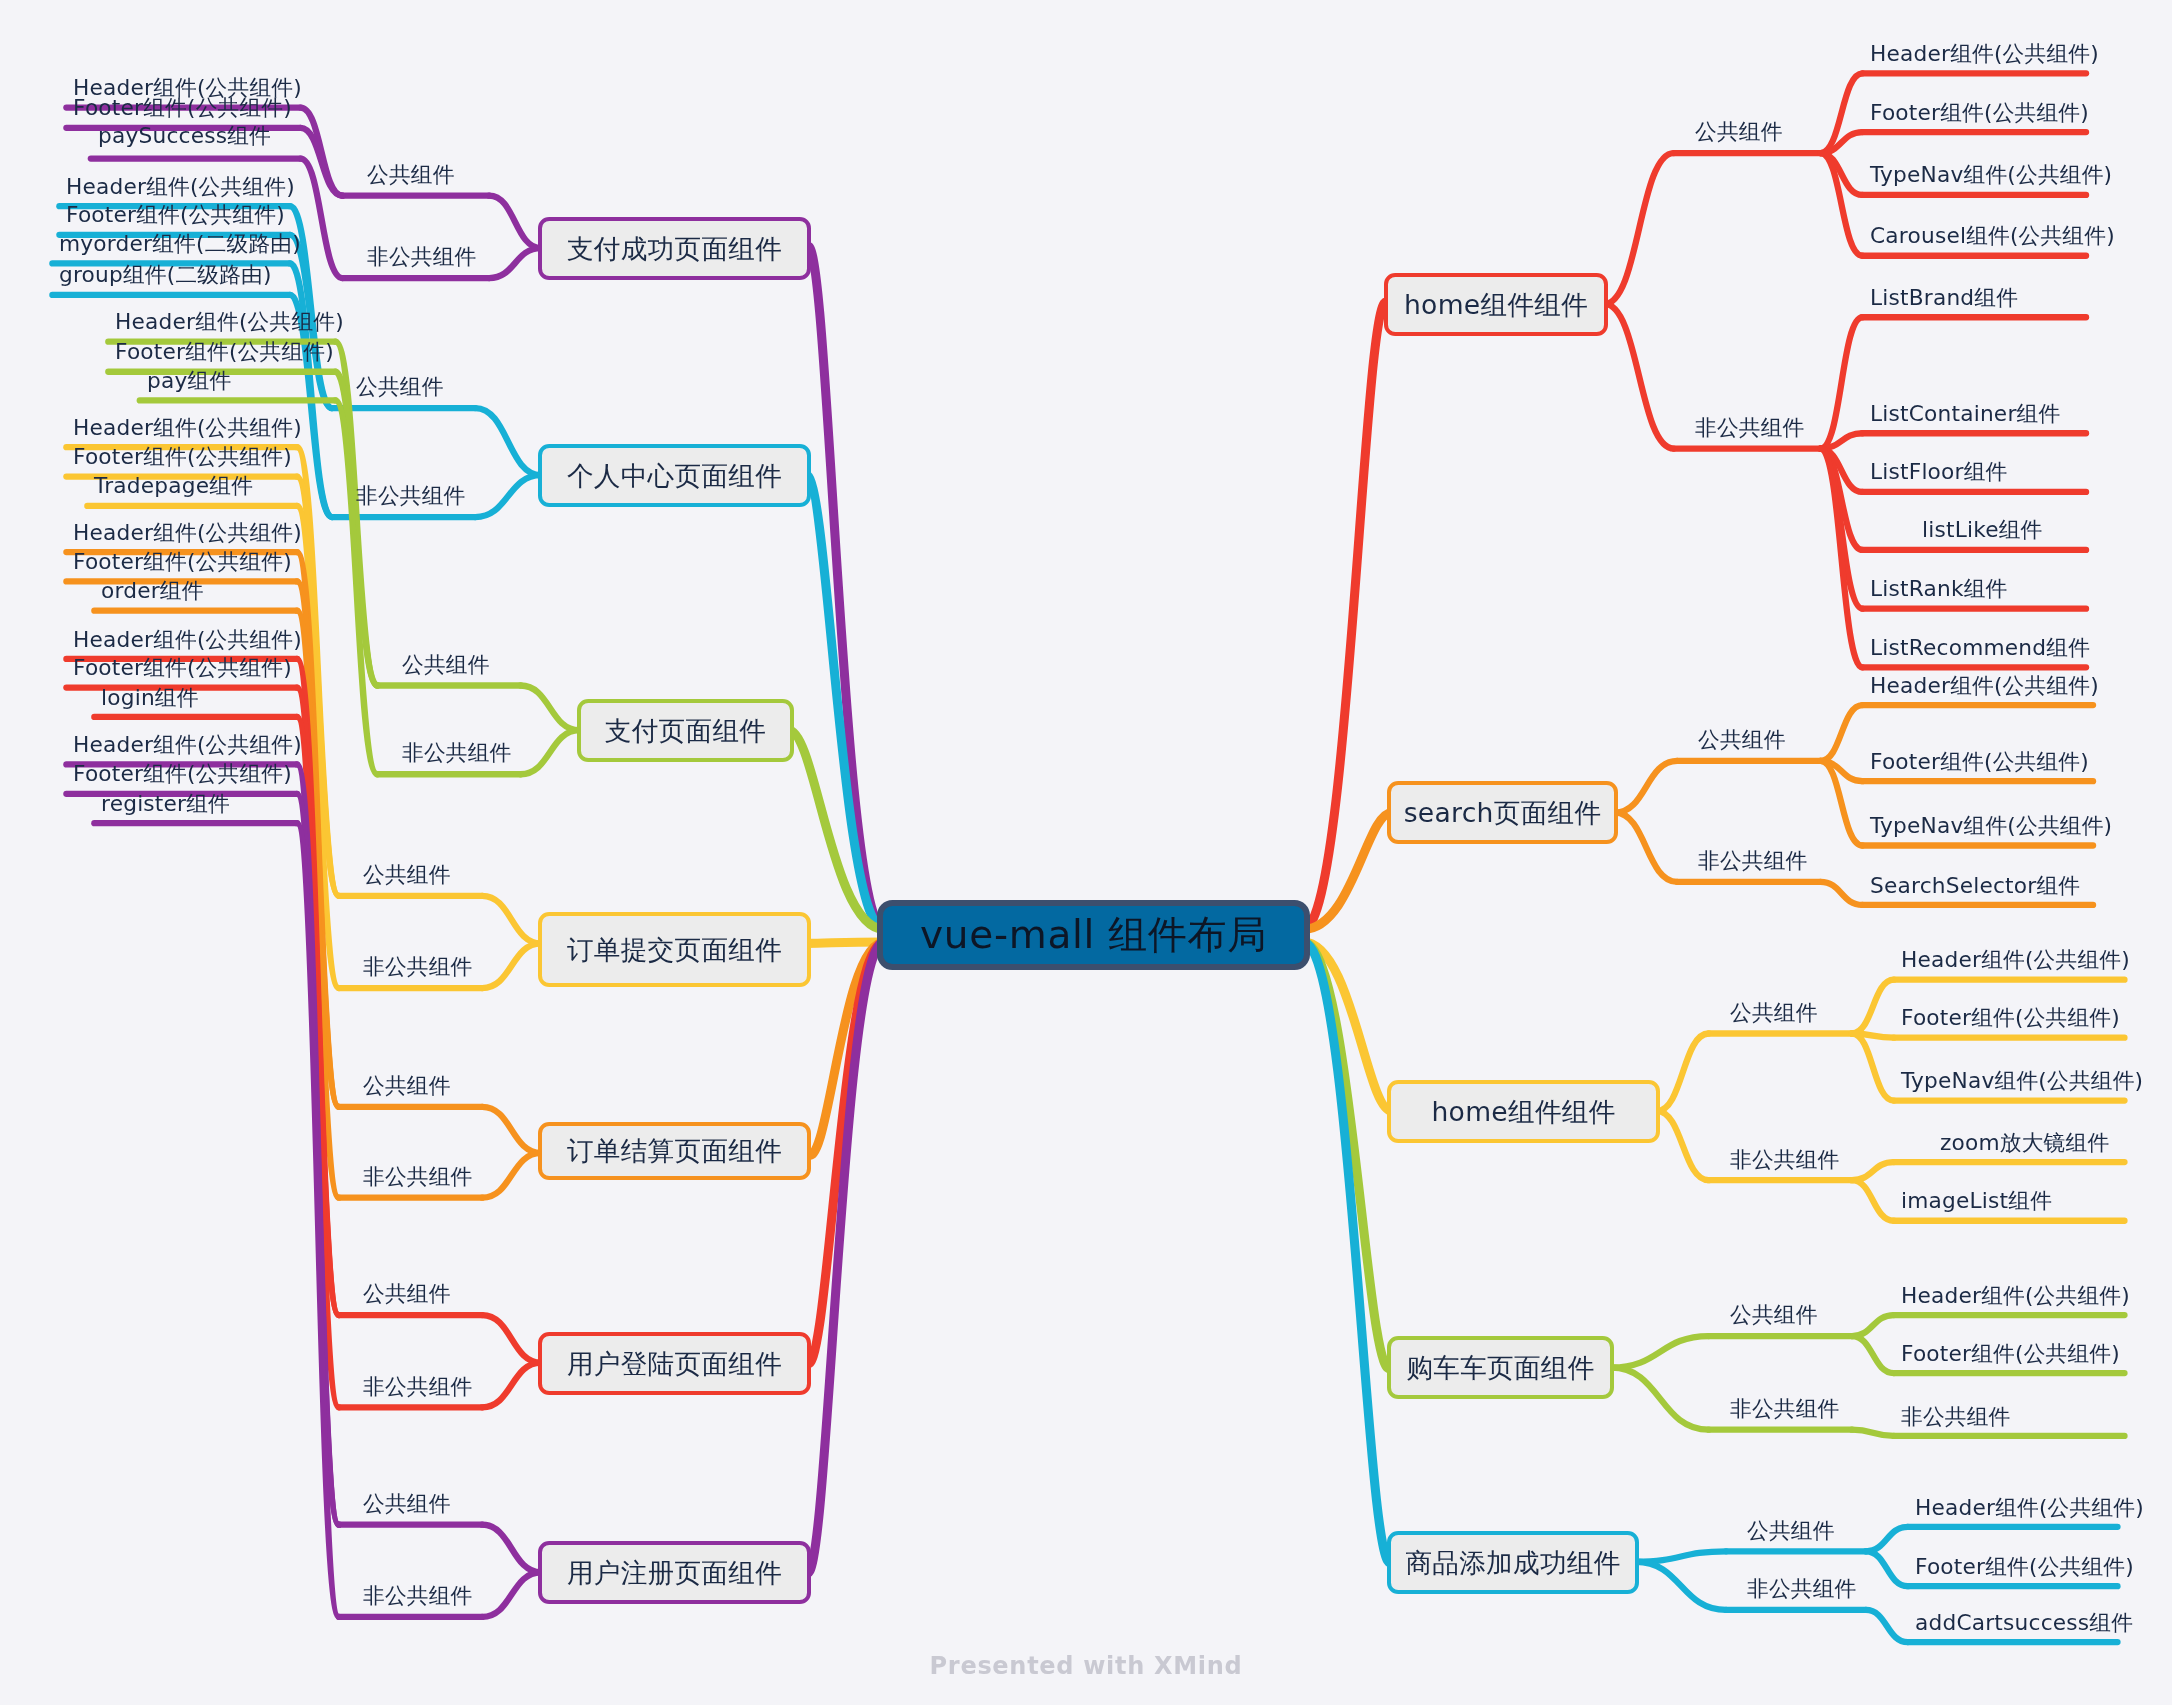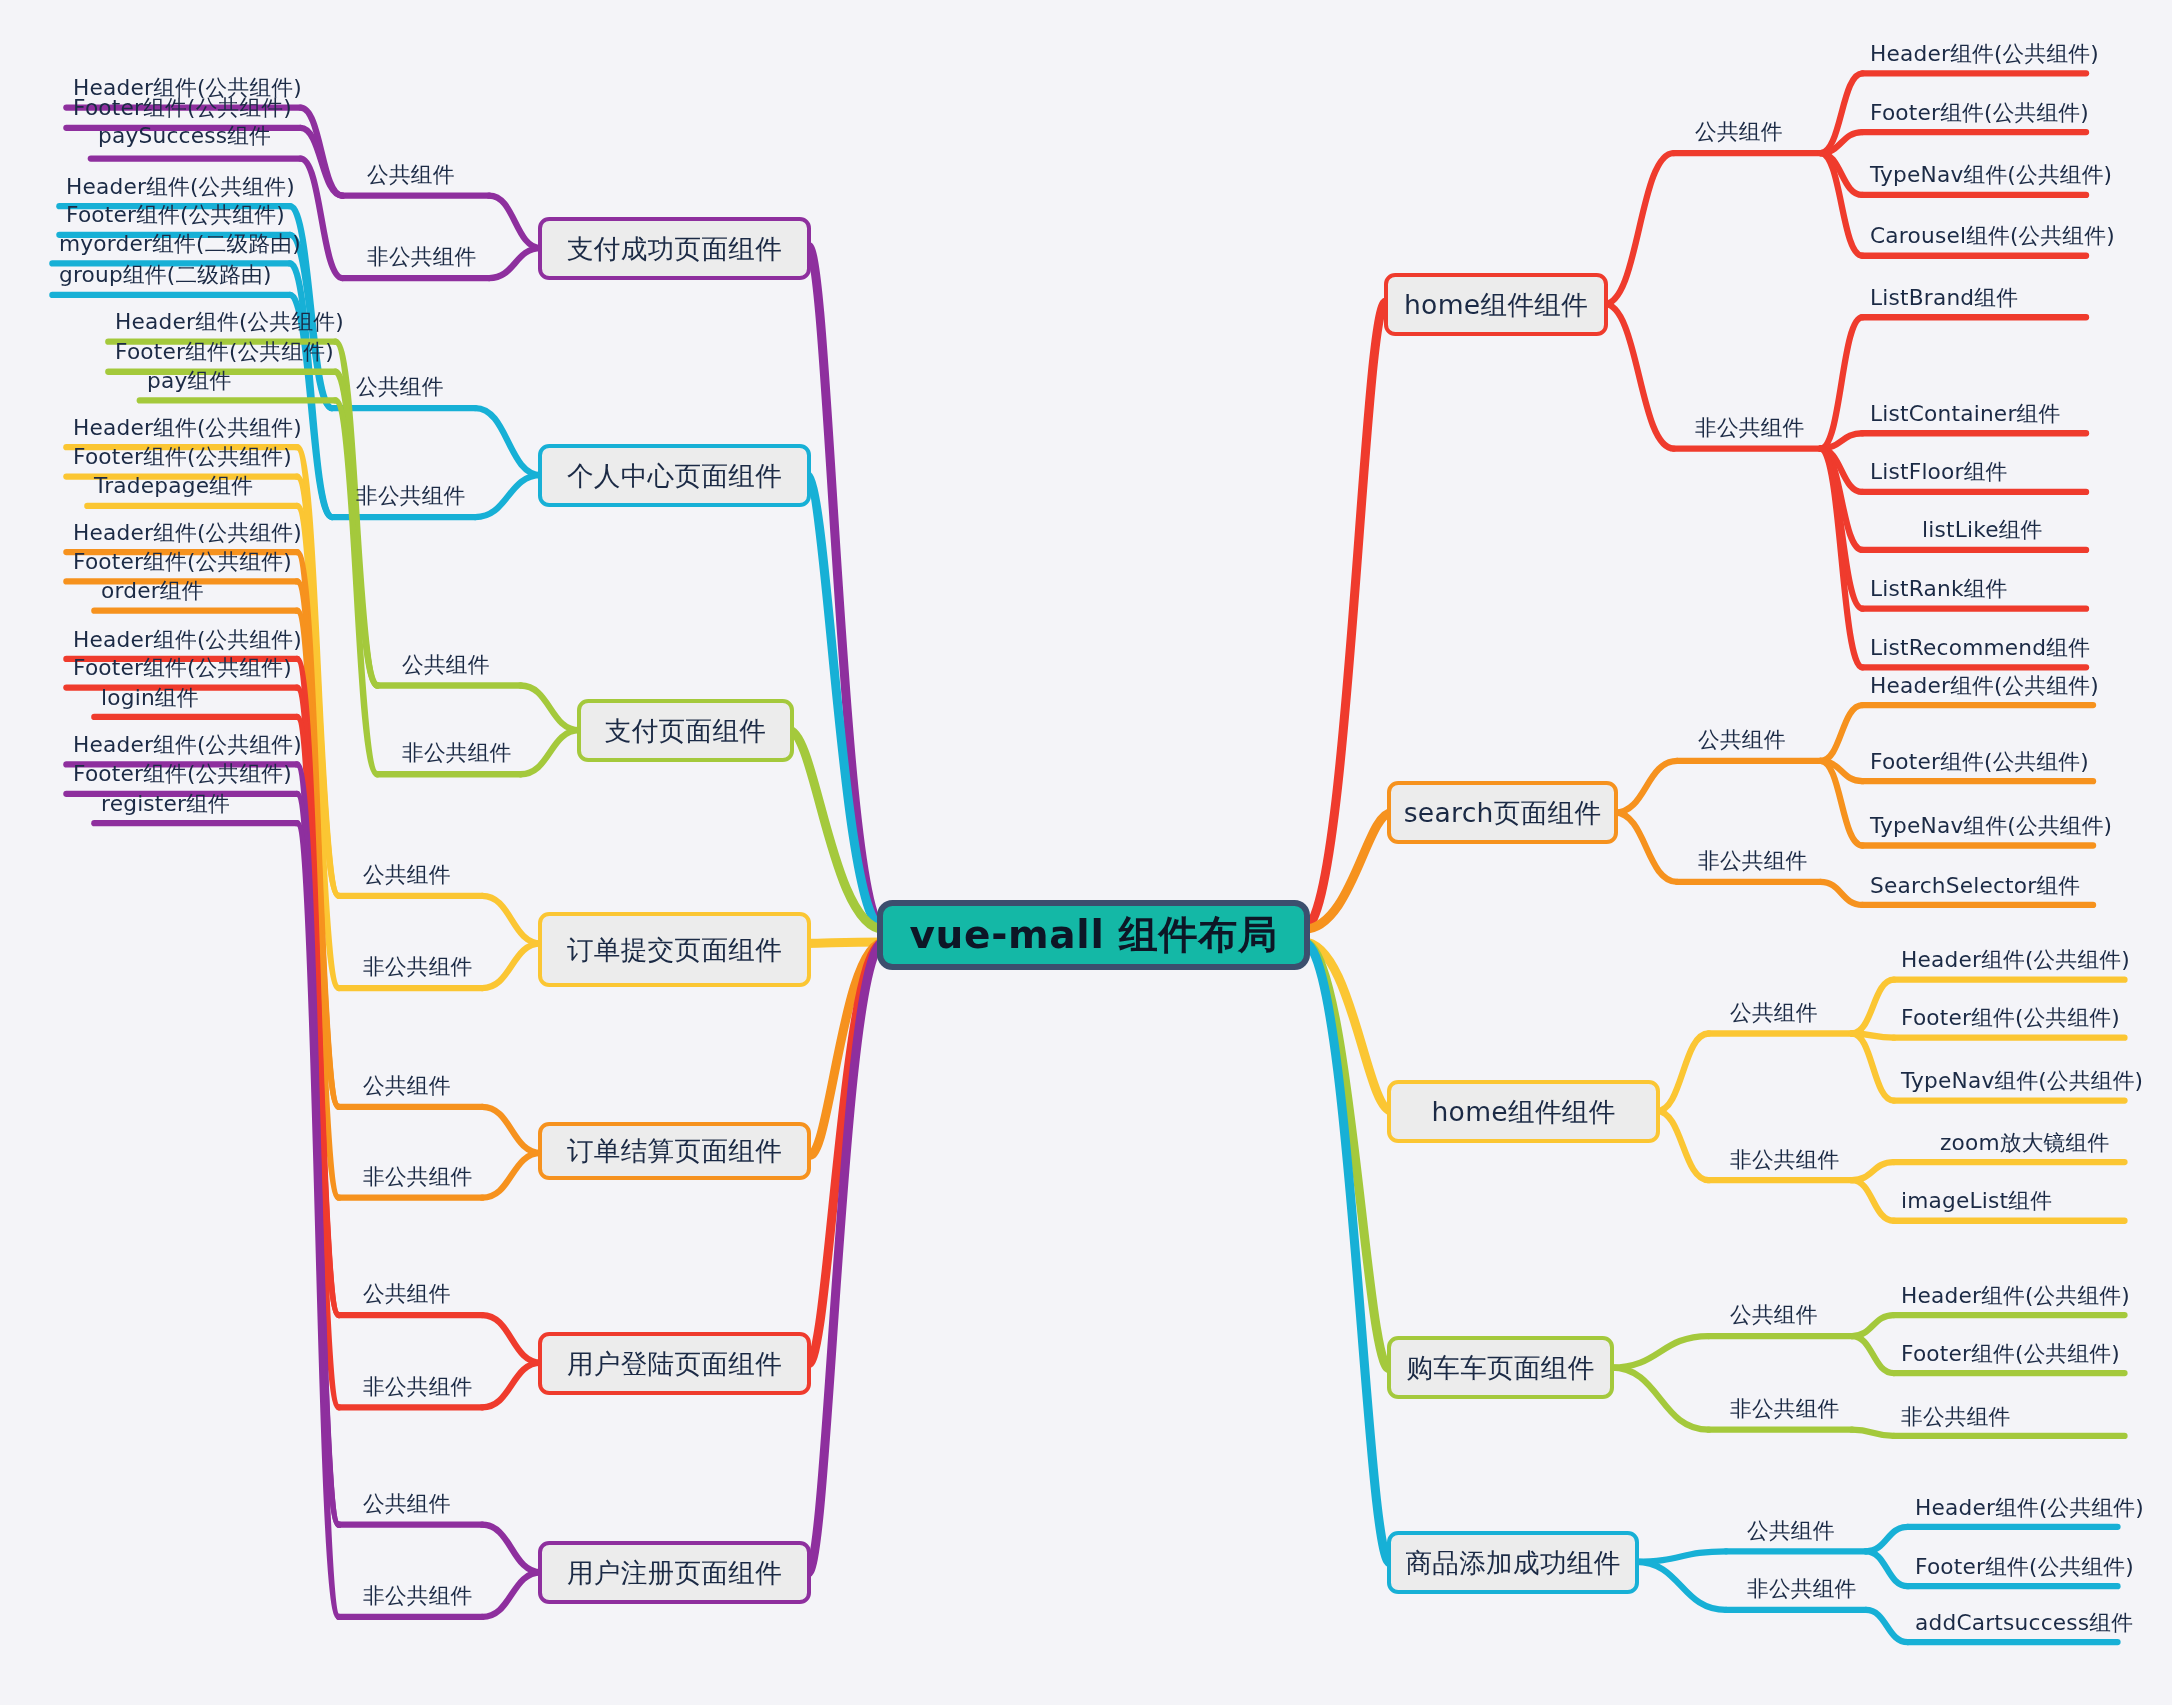--- a/index.html
+++ b/index.html
@@ -20,26 +20,26 @@
     border-width:4.9px;
     border-radius:11.2px;
     display:flex;align-items:center;justify-content:center;
     color:#1b2a45;
     font-size:26.6px;
     white-space:nowrap;
     letter-spacing:0.3px;
     padding:0 18px;
   }
   .node.root{
-    background:#14b8a6;
+    background:#0369a1;
     border-color:#3c4f6e;
     border-width:6.3px;
     border-radius:15.4px;
     font-size:39px;
-    font-weight:bold;
+    font-weight:normal;
     color:#0d1626;
     letter-spacing:0.7px;
   }
 
   .lbl{
     position:absolute;
     color:#1b2a45;
     font-size:21.7px;
     white-space:nowrap;
     letter-spacing:0.2px;
@@ -320,14 +320,15 @@
       <div class="lbl r" style="left: 101px; top: 712px;">login组件</div>
       <div class="node" style="left: 538px; top: 1541px; width: 273px; height: 63px; border-color: rgb(142, 47, 158);">
         <span>用户注册页面组件</span>
       </div>
       <div class="lbl r" style="left: 363px; top: 1518px;">公共组件</div>
       <div class="lbl r" style="left: 73px; top: 759px;">Header组件(公共组件)</div>
       <div class="lbl r" style="left: 73px; top: 788px;">Footer组件(公共组件)</div>
       <div class="lbl r" style="left: 363px; top: 1610px;">非公共组件</div>
       <div class="lbl r" style="left: 101px; top: 818px;">register组件</div>
     </div>
+  <div id="watermark">Presented with XMind</div>
 </div>
 
 
 </body></html>

